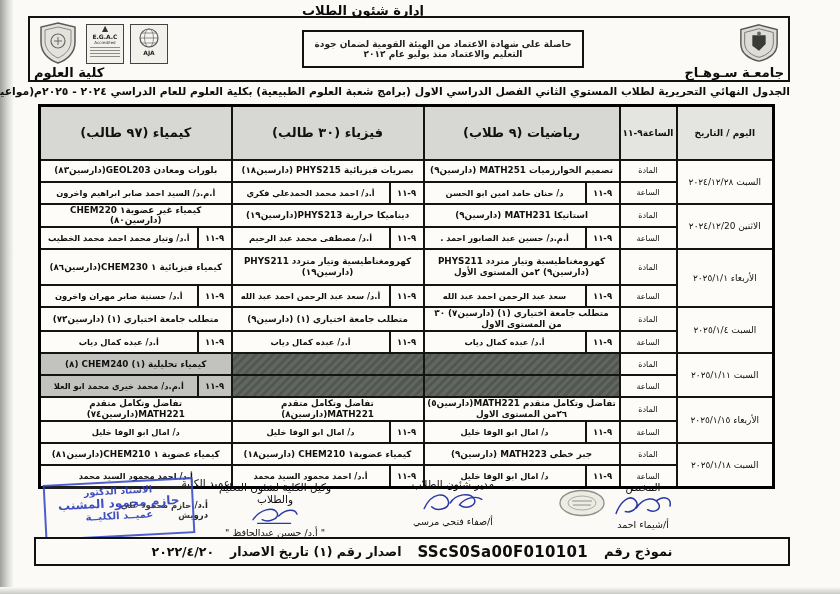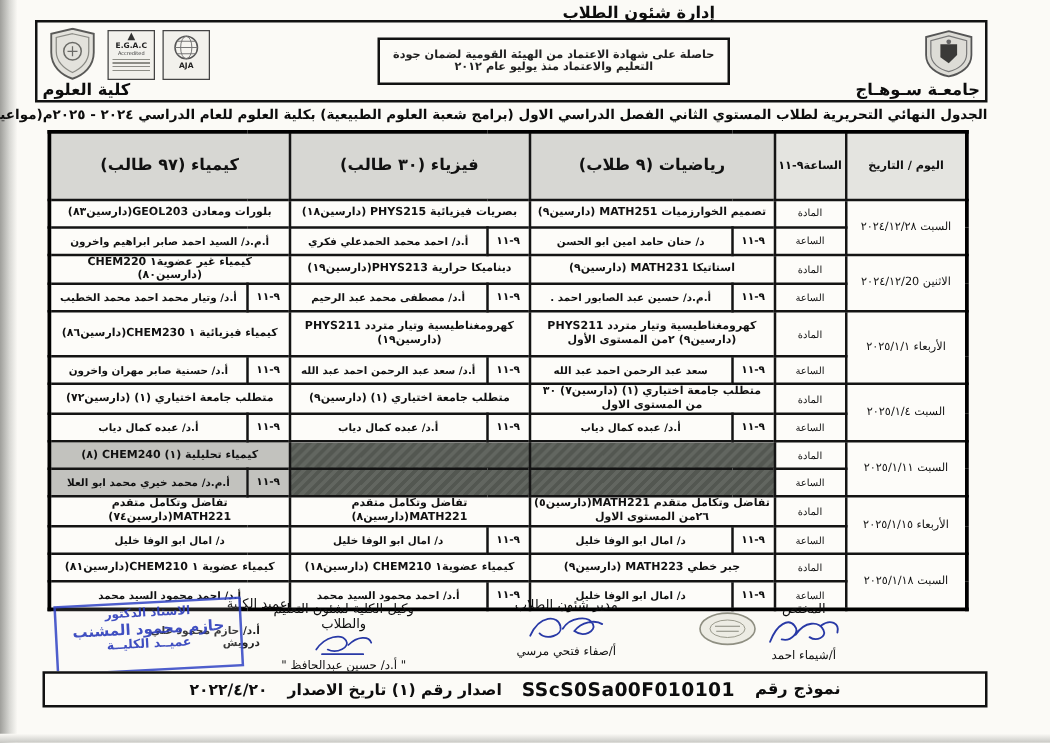--- a/index.html
+++ b/index.html
@@ -5,21 +5,21 @@
   html,body{margin:0;padding:0;width:840px;height:594px;overflow:hidden;
     background:#d9d9d5;font-family:"DejaVu Sans",sans-serif;}
   #paper{position:absolute;inset:0;background:#fbfaf6;}
   .scan-edge{position:absolute;left:0;top:0;bottom:0;width:14px;
     background:linear-gradient(90deg,#9f9f9b,#d8d8d4 55%,#fbfaf6);}
   .scan-bottom{position:absolute;left:0;right:0;bottom:0;height:7px;
     background:linear-gradient(0deg,#c9c9c5,#fbfaf6);}
 
   
   #hdr{position:absolute;left:28px;top:16px;width:758px;height:62px;border:2.5px solid #121212;}
-  #admin-title{position:absolute;top:-15px;left:272px;width:270px;text-align:right;
+  #admin-title{position:absolute;top:-15px;left:272px;width:270px;text-align:left;
     font-size:13px;font-weight:bold;color:#0d0d0d;direction:rtl;}
   #accred{position:absolute;top:12px;left:272px;width:270px;height:34px;border:2px solid #121212;
     display:flex;align-items:center;justify-content:center;text-align:center;
     font-size:9px;font-weight:bold;direction:rtl;padding:0 4px;color:#222;background:#fcfbf7;}
   #univ-logo{position:absolute;right:8px;top:5px;width:42px;height:40px;}
   #univ-name{position:absolute;right:4px;bottom:0px;font-size:13px;font-weight:bold;direction:rtl;color:#0d0d0d;}
   #fac-logo{position:absolute;left:8px;top:4px;width:40px;height:42px;}
   #fac-name{position:absolute;left:4px;bottom:0px;font-size:13px;font-weight:bold;direction:rtl;color:#0d0d0d;}
   .cert-box{position:absolute;top:6px;width:36px;height:38px;border:1.5px solid #444;background:#f2f1ec;
     text-align:center;overflow:hidden;}

